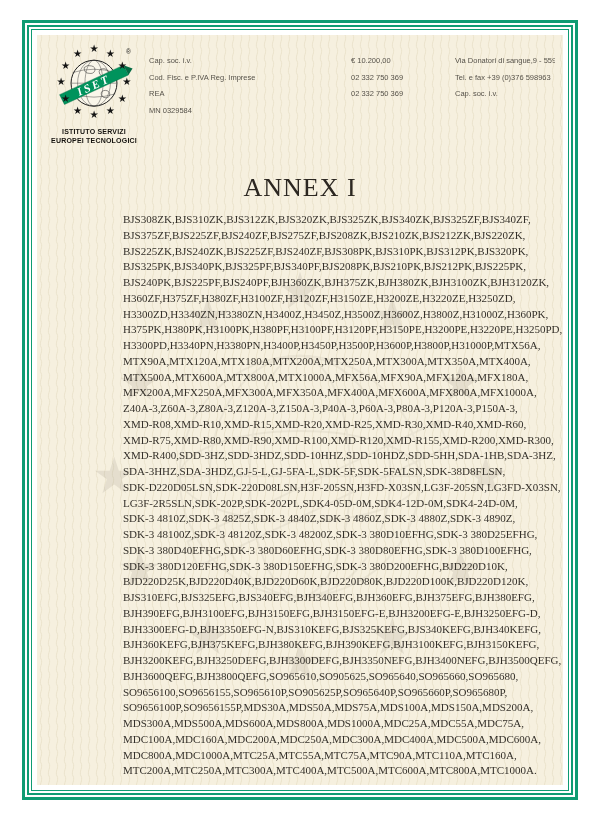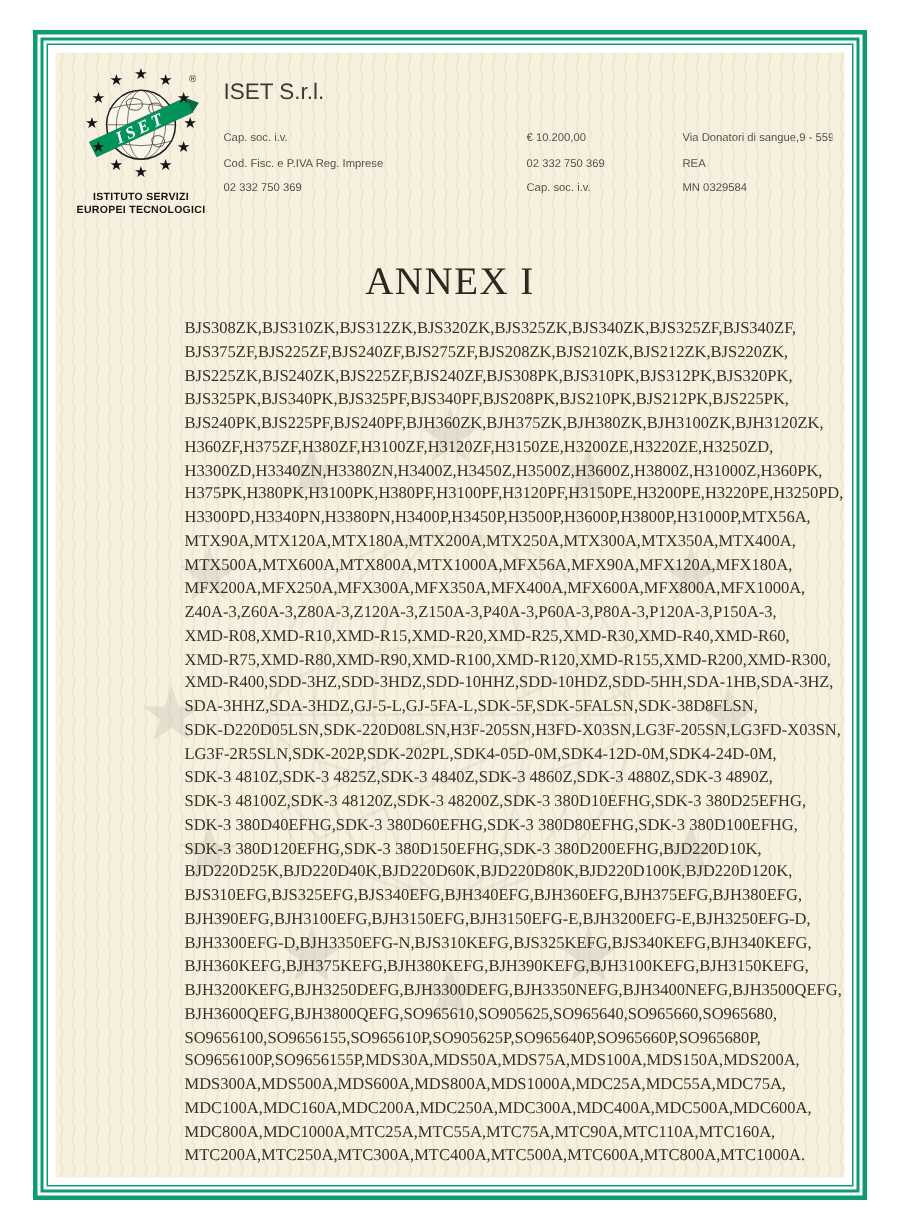--- a/index.html
+++ b/index.html
@@ -133,29 +133,29 @@
                     <text x="30" y="16.9">★</text>
                   </g>
                 </svg>
                 <div class="logo-caption">
                   <div>ISTITUTO SERVIZI</div>
                   <div>EUROPEI TECNOLOGICI</div>
                 </div>
               </div>
 
               <div class="company-block">
-                <div class="company-name">ISET S.r.l.</div>
                 <div class="info-grid">
                   <div class="cell">Cap. soc. i.v.</div>
                   <div class="cell">€ 10.200,00</div>
 
                   <div class="cell">Via Donatori di sangue,9 - 55955 Moglia (MN)</div>
                   <div class="cell">Cod. Fisc. e P.IVA Reg. Imprese</div>
                   <div class="cell">02 332 750 369</div>
 
+                  <div class="cell">Tel. e fax +39 (0)376 598963</div>
                   <div class="cell">REA</div>
                   <div class="cell">02 332 750 369</div>
 
                   <div class="cell">Cap. soc. i.v.</div>
                   <div class="cell">MN 0329584</div>
                 </div>
               </div>
             </header>
 
             <h1 class="annex-title">ANNEX I</h1>

